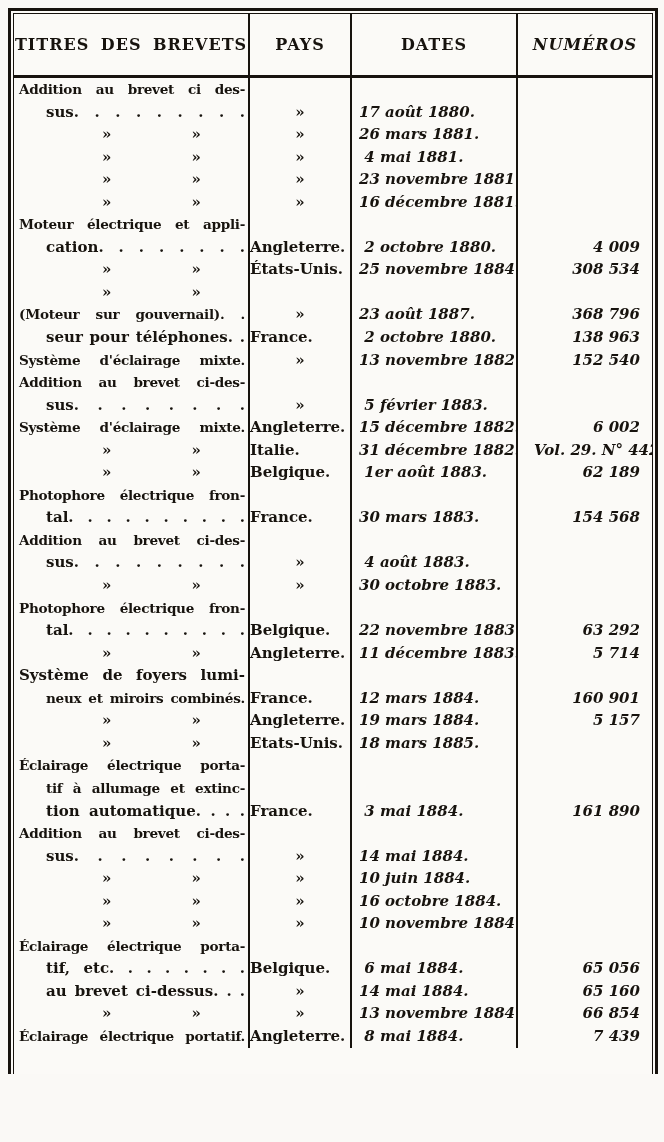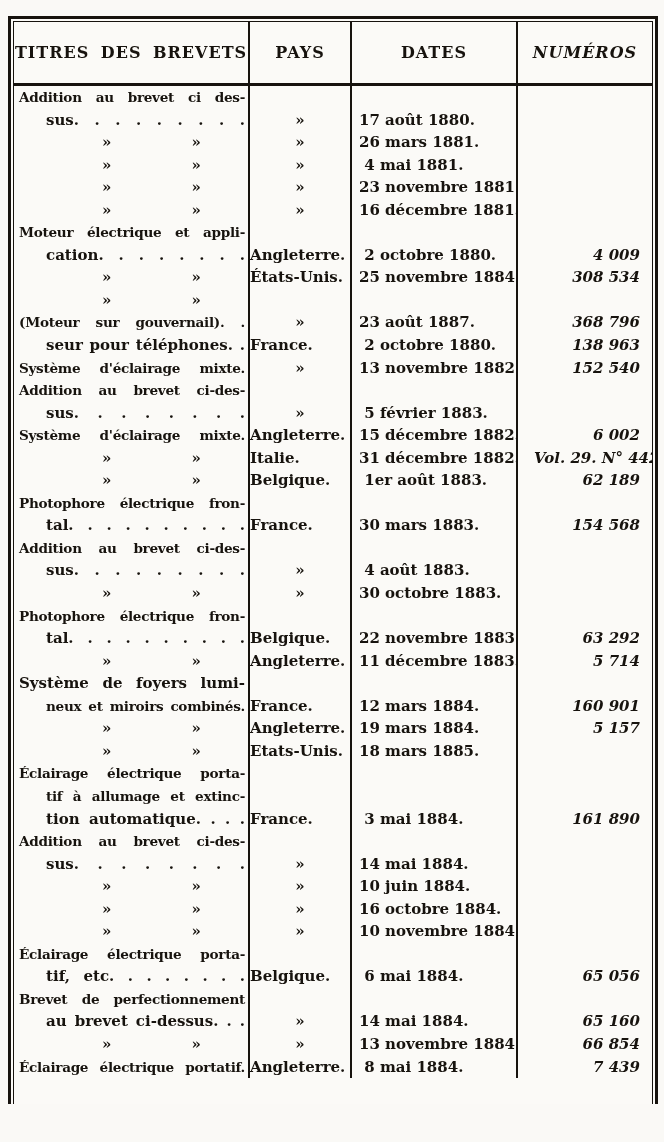--- a/index.html
+++ b/index.html
@@ -5,21 +5,21 @@
   * { box-sizing: border-box; }
   html, body { margin: 0; padding: 0; }
   body {
     width: 664px; height: 1142px; overflow: hidden;
     background: #faf9f6;
     font-family: "DejaVu Serif", serif;
     font-weight: 700;
     color: #17130e;
   }
   .table-outer {
-    margin: 16px 6px 0 8px;
+    margin: 8px 6px 0 8px;
     border: 3px solid #17130e;
     border-bottom: none;
     padding: 2px 2px 0 2px;
     background: #fbfaf7;
   }
   .table-inner {
     border: 1px solid #17130e;
     border-bottom: none;
     padding-bottom: 26px;
   }
@@ -41,21 +41,21 @@
   }
   
   .c1 { padding-left: 5px; padding-right: 3px; text-align: justify; text-align-last: justify; }
   .c1.ind { padding-left: 32px; }
   .c1.sq { font-size: 13.6px; letter-spacing: -0.3px; }
   .c1.dit2 { display: flex; padding-left: 88px; gap: 80px; text-align-last: auto; }
   
   .c2 { }
   .c2.dmark { padding-left: 0; text-align: center; }
   
-  .c3 { padding-left: 7px; white-space: pre; }
+  .c3 { padding-left: 7px; white-space: pre; font-style: italic; }
   
   .c4 { padding-right: 12px; text-align: right; white-space: pre; padding-left: 16px; }
   .dmk { display: inline-block; }
 </style>
 </head>
 <body>
 
 <div class="table-outer">
   <div class="table-inner">
     <div class="grid">
@@ -344,26 +344,20 @@
           <div class="c c3"></div>
           <div class="c c4"></div>
         </div>
         <div class="grid row">
           <div class="c c1 ind">tif, etc. . . . . . . .</div>
           <div class="c c2">Belgique.</div>
           <div class="c c3"> 6 mai 1884.</div>
           <div class="c c4">65 056</div>
         </div>
         <div class="grid row">
-          <div class="c c1 sq">Brevet de perfectionnement</div>
-          <div class="c c2"></div>
-          <div class="c c3"></div>
-          <div class="c c4"></div>
-        </div>
-        <div class="grid row">
           <div class="c c1 ind">au brevet ci-dessus. . .</div>
           <div class="c c2 dmark">»</div>
           <div class="c c3">14 mai 1884.</div>
           <div class="c c4">65 160</div>
         </div>
         <div class="grid row">
           <div class="c c1 dit2">
             <span class="dmk">»</span>
             <span class="dmk">»</span>
           </div>

